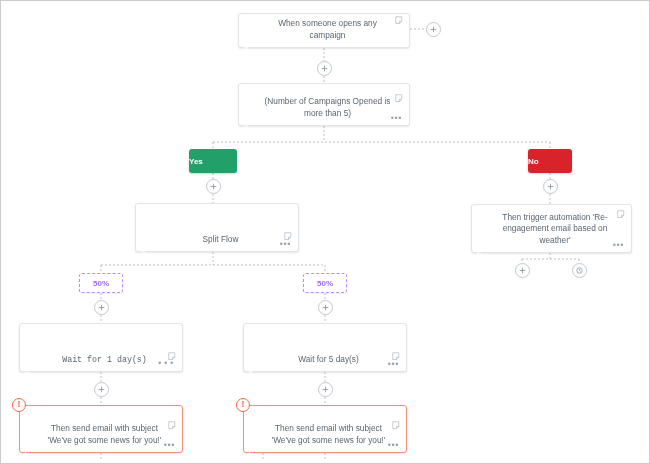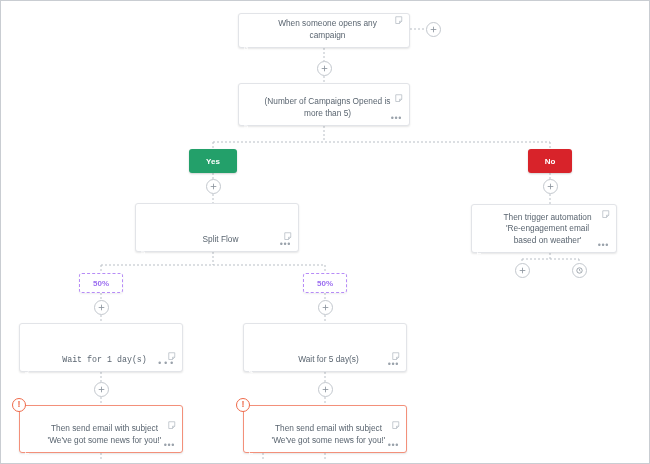--- a/index.html
+++ b/index.html
@@ -92,21 +92,21 @@
     z-index: 4;
   }
 
   
   .pill {
     position: absolute;
     border-radius: 3px;
     font-size: 8px;
     font-weight: 700;
     color: #ffffff;
-    display: flex; align-items: center; justify-content: center;
+    display: flex; align-items: center; justify-content: flex-start;
     box-shadow: 0 1px 2px rgba(0,0,0,0.18);
   }
   .pill-yes { background: #23a06a; }
   .pill-no  { background: #d8232a; }
 
   .pct {
     position: absolute;
     width: 44px; height: 20px;
     background: #ffffff;
     border: 1px dashed #b78cf7;
@@ -251,21 +251,21 @@
     <div class="body">
       <svg class="note-icon" viewBox="0 0 12 12">
         <path d="M1 1 h8 v6 l-3 3 h-5 z" fill="none" stroke="#b4bbc3" stroke-width="1"></path>
         <path d="M9 7 h-3 v3" fill="none" stroke="#b4bbc3" stroke-width="1"></path>
       </svg>
       <div class="label">Split Flow</div>
       <div class="dots">•••</div>
     </div>
   </div>
 
-  <div class="node" style="left:470px; top:203px; width:146px; height:49px;">
+  <div class="node" style="left:470px; top:203px; width:161px; height:49px;">
     <div class="bar bar-cyan">
       <span>ACTION</span>
     </div>
     <div class="body">
       <svg class="note-icon" viewBox="0 0 12 12">
         <path d="M1 1 h8 v6 l-3 3 h-5 z" fill="none" stroke="#b4bbc3" stroke-width="1"></path>
         <path d="M9 7 h-3 v3" fill="none" stroke="#b4bbc3" stroke-width="1"></path>
       </svg>
       <div class="label">Then trigger automation 'Re-engagement email based on weather'</div>
       <div class="dots">•••</div>

